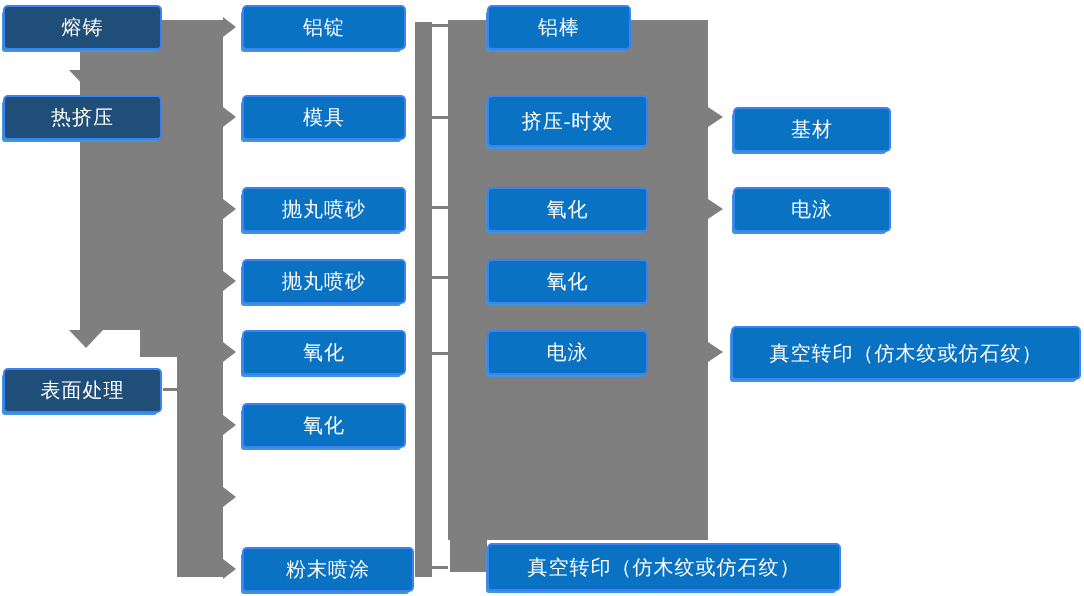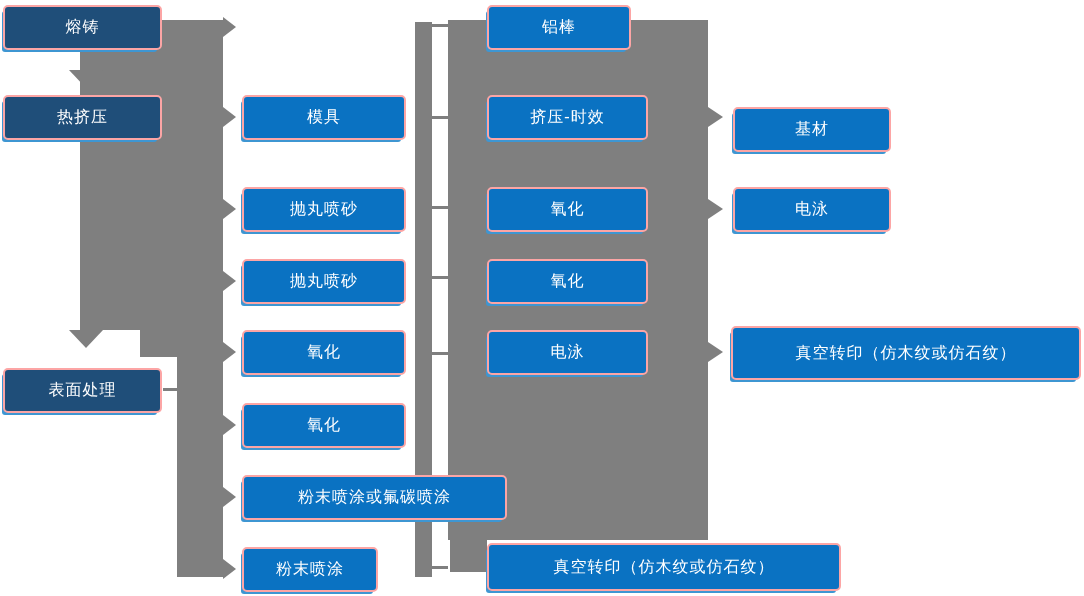--- a/index.html
+++ b/index.html
@@ -13,23 +13,23 @@
   .conn{position:absolute;background:#7F7F7F;}
   .tri{position:absolute;width:0;height:0;}
   .tri-right{border-top:10px solid transparent;border-bottom:10px solid transparent;border-left:13px solid #7F7F7F;}
   .tri-right-big{border-top:10px solid transparent;border-bottom:10px solid transparent;border-left:15px solid #7F7F7F;}
   .tri-down{border-left:17px solid transparent;border-right:17px solid transparent;border-top:18px solid #7F7F7F;}
   .node{
     position:absolute;
     box-sizing:border-box;
     display:flex;align-items:center;justify-content:center;
     color:#FFFFFF;
-    font-size:16px;
+    font-size:20px;
     letter-spacing:1px;
-    border:2px solid #fca5a5;
+    border:2px solid #3b82f6;
     border-radius:5px;
     box-shadow:-3px 4px 0 -2px #3E96D2;
     white-space:nowrap;
   }
   .node.blue{background:#0A72C2;}
   .node.dark{background:#1F4E79;}
 </style>
 </head>
 <body>
 
@@ -71,46 +71,46 @@
   <div class="node dark" style="left:3px;top:5px;width:159px;height:45px;">
     <span>熔铸</span>
   </div>
   <div class="node dark" style="left:3px;top:368px;width:159px;height:45px;">
     <span>表面处理</span>
   </div>
   <div class="node dark" style="left:3px;top:95px;width:159px;height:45px;">
     <span>热挤压</span>
   </div>
 
+  <div class="node blue" style="left:242px;top:5px;width:164px;height:45px;">
+    <span>铝锭</span>
+  </div>
   <div class="node blue" style="left:242px;top:95px;width:164px;height:45px;">
     <span>模具</span>
   </div>
   <div class="node blue" style="left:242px;top:187px;width:164px;height:45px;">
     <span>抛丸喷砂</span>
   </div>
   <div class="node blue" style="left:242px;top:259px;width:164px;height:45px;">
     <span>抛丸喷砂</span>
   </div>
   <div class="node blue" style="left:242px;top:330px;width:164px;height:45px;">
     <span>氧化</span>
   </div>
   <div class="node blue" style="left:242px;top:403px;width:164px;height:45px;">
     <span>氧化</span>
   </div>
-  <div class="node blue" style="left:242px;top:475px;width:265px;height:45px;">
-    <span>粉末喷涂或氟碳喷涂</span>
-  </div>
-  <div class="node blue" style="left:242px;top:547px;width:136px;height:45px;">
+  <div class="node blue" style="left:242px;top:547px;width:172px;height:45px;">
     <span>粉末喷涂</span>
   </div>
 
   <div class="node blue" style="left:487px;top:5px;width:144px;height:45px;">
     <span>铝棒</span>
   </div>
-  <div class="node blue" style="left:487px;top:95px;width:161px;height:45px;font-family:Liberation Serif, serif;">
+  <div class="node blue" style="left:487px;top:95px;width:161px;height:52px;font-family:Liberation Serif, serif;">
     <span>挤压-时效</span>
   </div>
   <div class="node blue" style="left:487px;top:187px;width:161px;height:45px;">
     <span>氧化</span>
   </div>
   <div class="node blue" style="left:487px;top:259px;width:161px;height:45px;">
     <span>氧化</span>
   </div>
   <div class="node blue" style="left:487px;top:330px;width:161px;height:45px;">
     <span>电泳</span>

